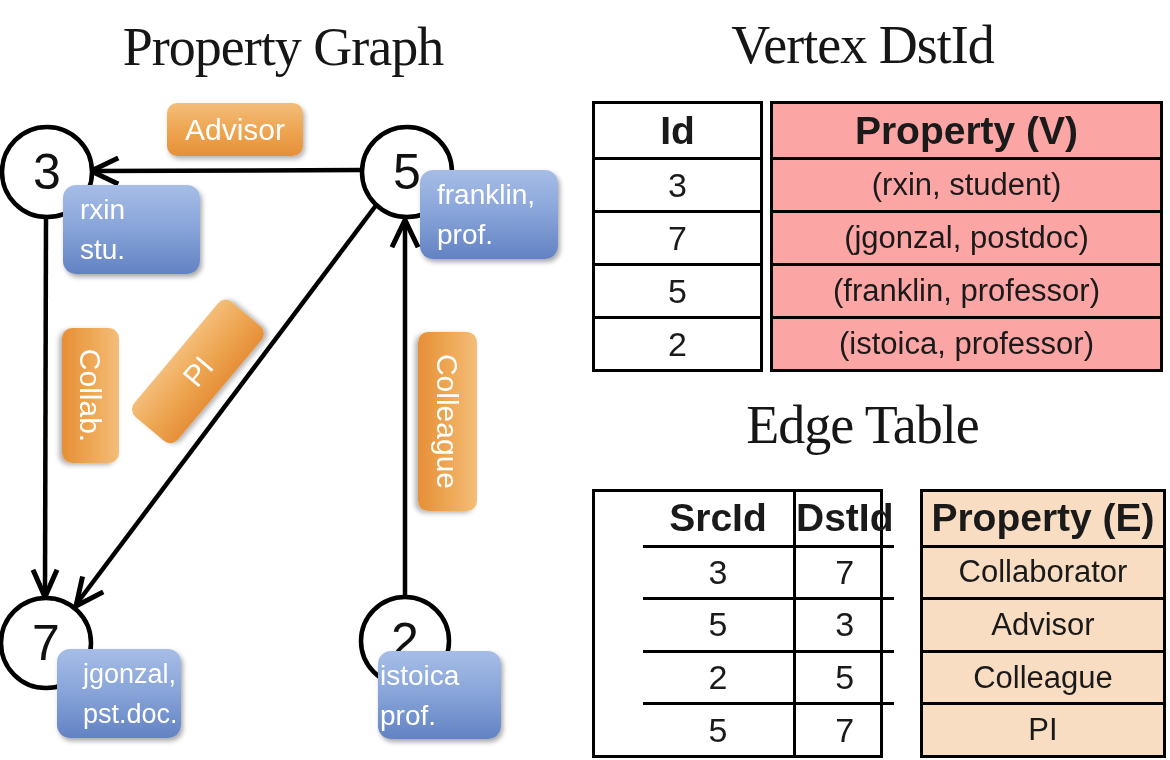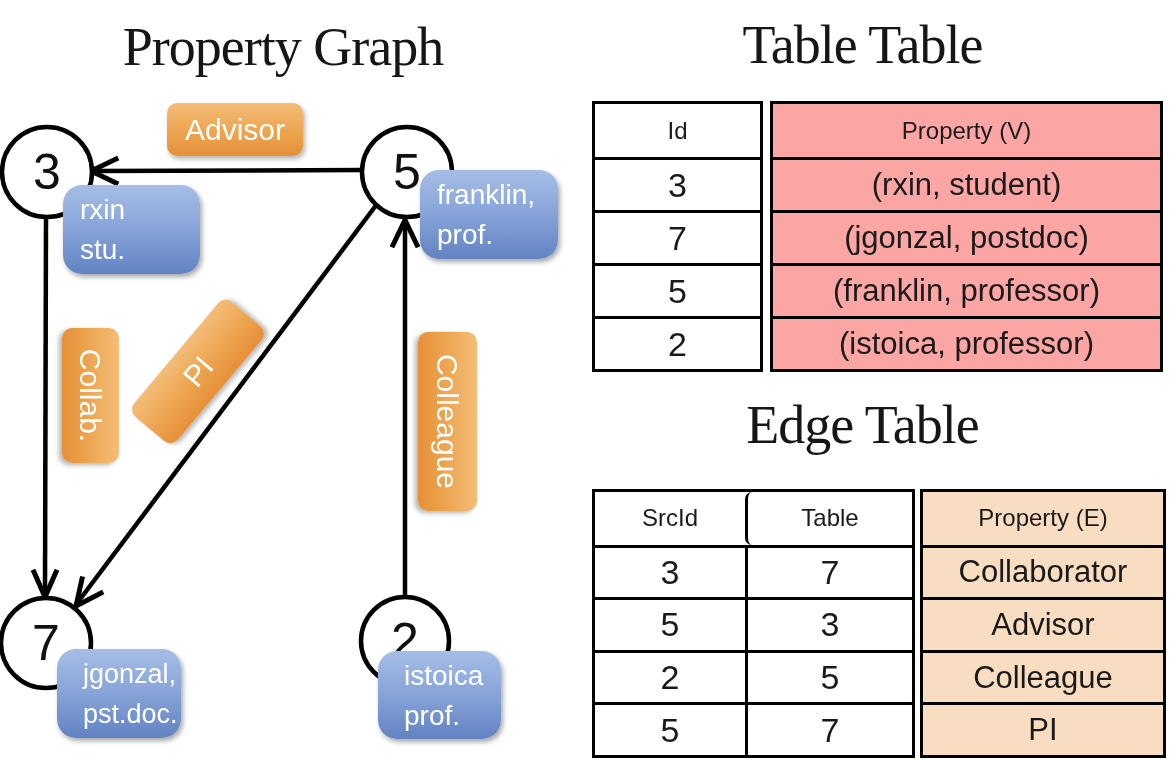--- a/index.html
+++ b/index.html
@@ -29,21 +29,21 @@
     position: absolute;
     transform: translate(-50%, -50%);
     font-size: 50px;
     font-weight: 300;
     color: #111;
   }
 
   
   .vbox {
     position: absolute;
-    border-radius: 19px;
+    border-radius: 13px;
     background: linear-gradient(180deg, #a6bde6 0%, #8aa6da 45%, #6282c3 100%);
     box-shadow: 2px 3px 5px rgba(0,0,0,0.35);
     color: #ffffff;
     font-size: 28px;
     line-height: 40px;
     padding: 5px 0 0 17px;
     box-sizing: border-box;
   }
   .vbox .line { display: block; white-space: nowrap; }
 
@@ -71,21 +71,21 @@
   }
   .cell {
     display: flex;
     align-items: center;
     justify-content: center;
     font-size: 31px;
     color: #1a1a1a;
     box-sizing: border-box;
     white-space: nowrap;
   }
-  .cell.hdr { font-weight: normal; font-size: 24px; border-radius: 7px; }
+  .cell.hdr { font-weight: bold; font-size: 39px; }
   .rows5 { grid-template-rows: repeat(5, 1fr); }
   .rows5 > .cell:not(:first-child) { border-top: 3px solid #000; }
   .grid2 { grid-template-columns: 150px 1fr; grid-template-rows: repeat(5, 1fr); }
   .grid2 > .cell:nth-child(even) { border-left: 3px solid #000; }
   .grid2 > .cell:nth-child(n+3) { border-top: 3px solid #000; }
 
   svg { position: absolute; left: 0; top: 0; }
 </style>
 </head>
 <body>
@@ -128,53 +128,53 @@
     <span class="line">stu.</span>
   </div>
   <div class="vbox" style="left:420px; top:170px; width:138px; height:89px;">
     <span class="line">franklin,</span>
     <span class="line">prof.</span>
   </div>
   <div class="vbox" style="left:57px; top:649px; width:124px; height:89px; font-size:27px; padding-left:26px;">
     <span class="line">jgonzal,</span>
     <span class="line">pst.doc.</span>
   </div>
-  <div class="vbox" style="left:378px; top:651px; width:123px; height:88px; padding-left:26px;">
+  <div class="vbox" style="left:378px; top:651px; width:123px; height:88px; padding-left:2px;">
     <span class="line">istoica</span>
     <span class="line">prof.</span>
   </div>
 
   <div class="ebox" style="left:167px; top:103px; width:136px; height:53px;">Advisor</div>
   <div class="ebox" style="left:23px; top:367px; width:135px; height:57px; transform:rotate(90deg);">Collab.</div>
   <div class="ebox" style="left:123px; top:343px; width:150px; height:57px; transform:rotate(-50deg);">PI</div>
   <div class="ebox" style="left:358px; top:392px; width:179px; height:59px; transform:rotate(90deg);">Colleague</div>
 
-  <div class="big-title" style="left:565px; top:14px; width:595px;">Table Table</div>
+  <div class="big-title" style="left:565px; top:14px; width:595px;">Vertex DstId</div>
 
   <div class="tbl rows5" style="left:592px; top:101px; width:171px; height:271px; background:#ffffff;">
     <div class="cell hdr">Id</div>
     <div class="cell" style="font-size:34px;">3</div>
     <div class="cell" style="font-size:34px;">7</div>
     <div class="cell" style="font-size:34px;">5</div>
     <div class="cell" style="font-size:34px;">2</div>
   </div>
 
   <div class="tbl rows5" style="left:770px; top:101px; width:393px; height:271px; background:#fca5a5;">
     <div class="cell hdr">Property (V)</div>
     <div class="cell">(rxin, student)</div>
     <div class="cell">(jgonzal, postdoc)</div>
     <div class="cell">(franklin, professor)</div>
     <div class="cell">(istoica, professor)</div>
   </div>
 
   <div class="big-title" style="left:565px; top:394px; width:595px;">Edge Table</div>
 
-  <div class="tbl grid2" style="left:592px; top:489px; width:323px; height:269px; background:#ffffff;">
+  <div class="tbl grid2" style="left:592px; top:489px; width:291px; height:269px; background:#ffffff;padding-left:48px;">
     <div class="cell hdr">SrcId</div>
-    <div class="cell hdr">Table</div>
+    <div class="cell hdr">DstId</div>
     <div class="cell" style="font-size:34px;">3</div>
     <div class="cell" style="font-size:34px;">7</div>
     <div class="cell" style="font-size:34px;">5</div>
     <div class="cell" style="font-size:34px;">3</div>
     <div class="cell" style="font-size:34px;">2</div>
     <div class="cell" style="font-size:34px;">5</div>
     <div class="cell" style="font-size:34px;">5</div>
     <div class="cell" style="font-size:34px;">7</div>
   </div>
 

